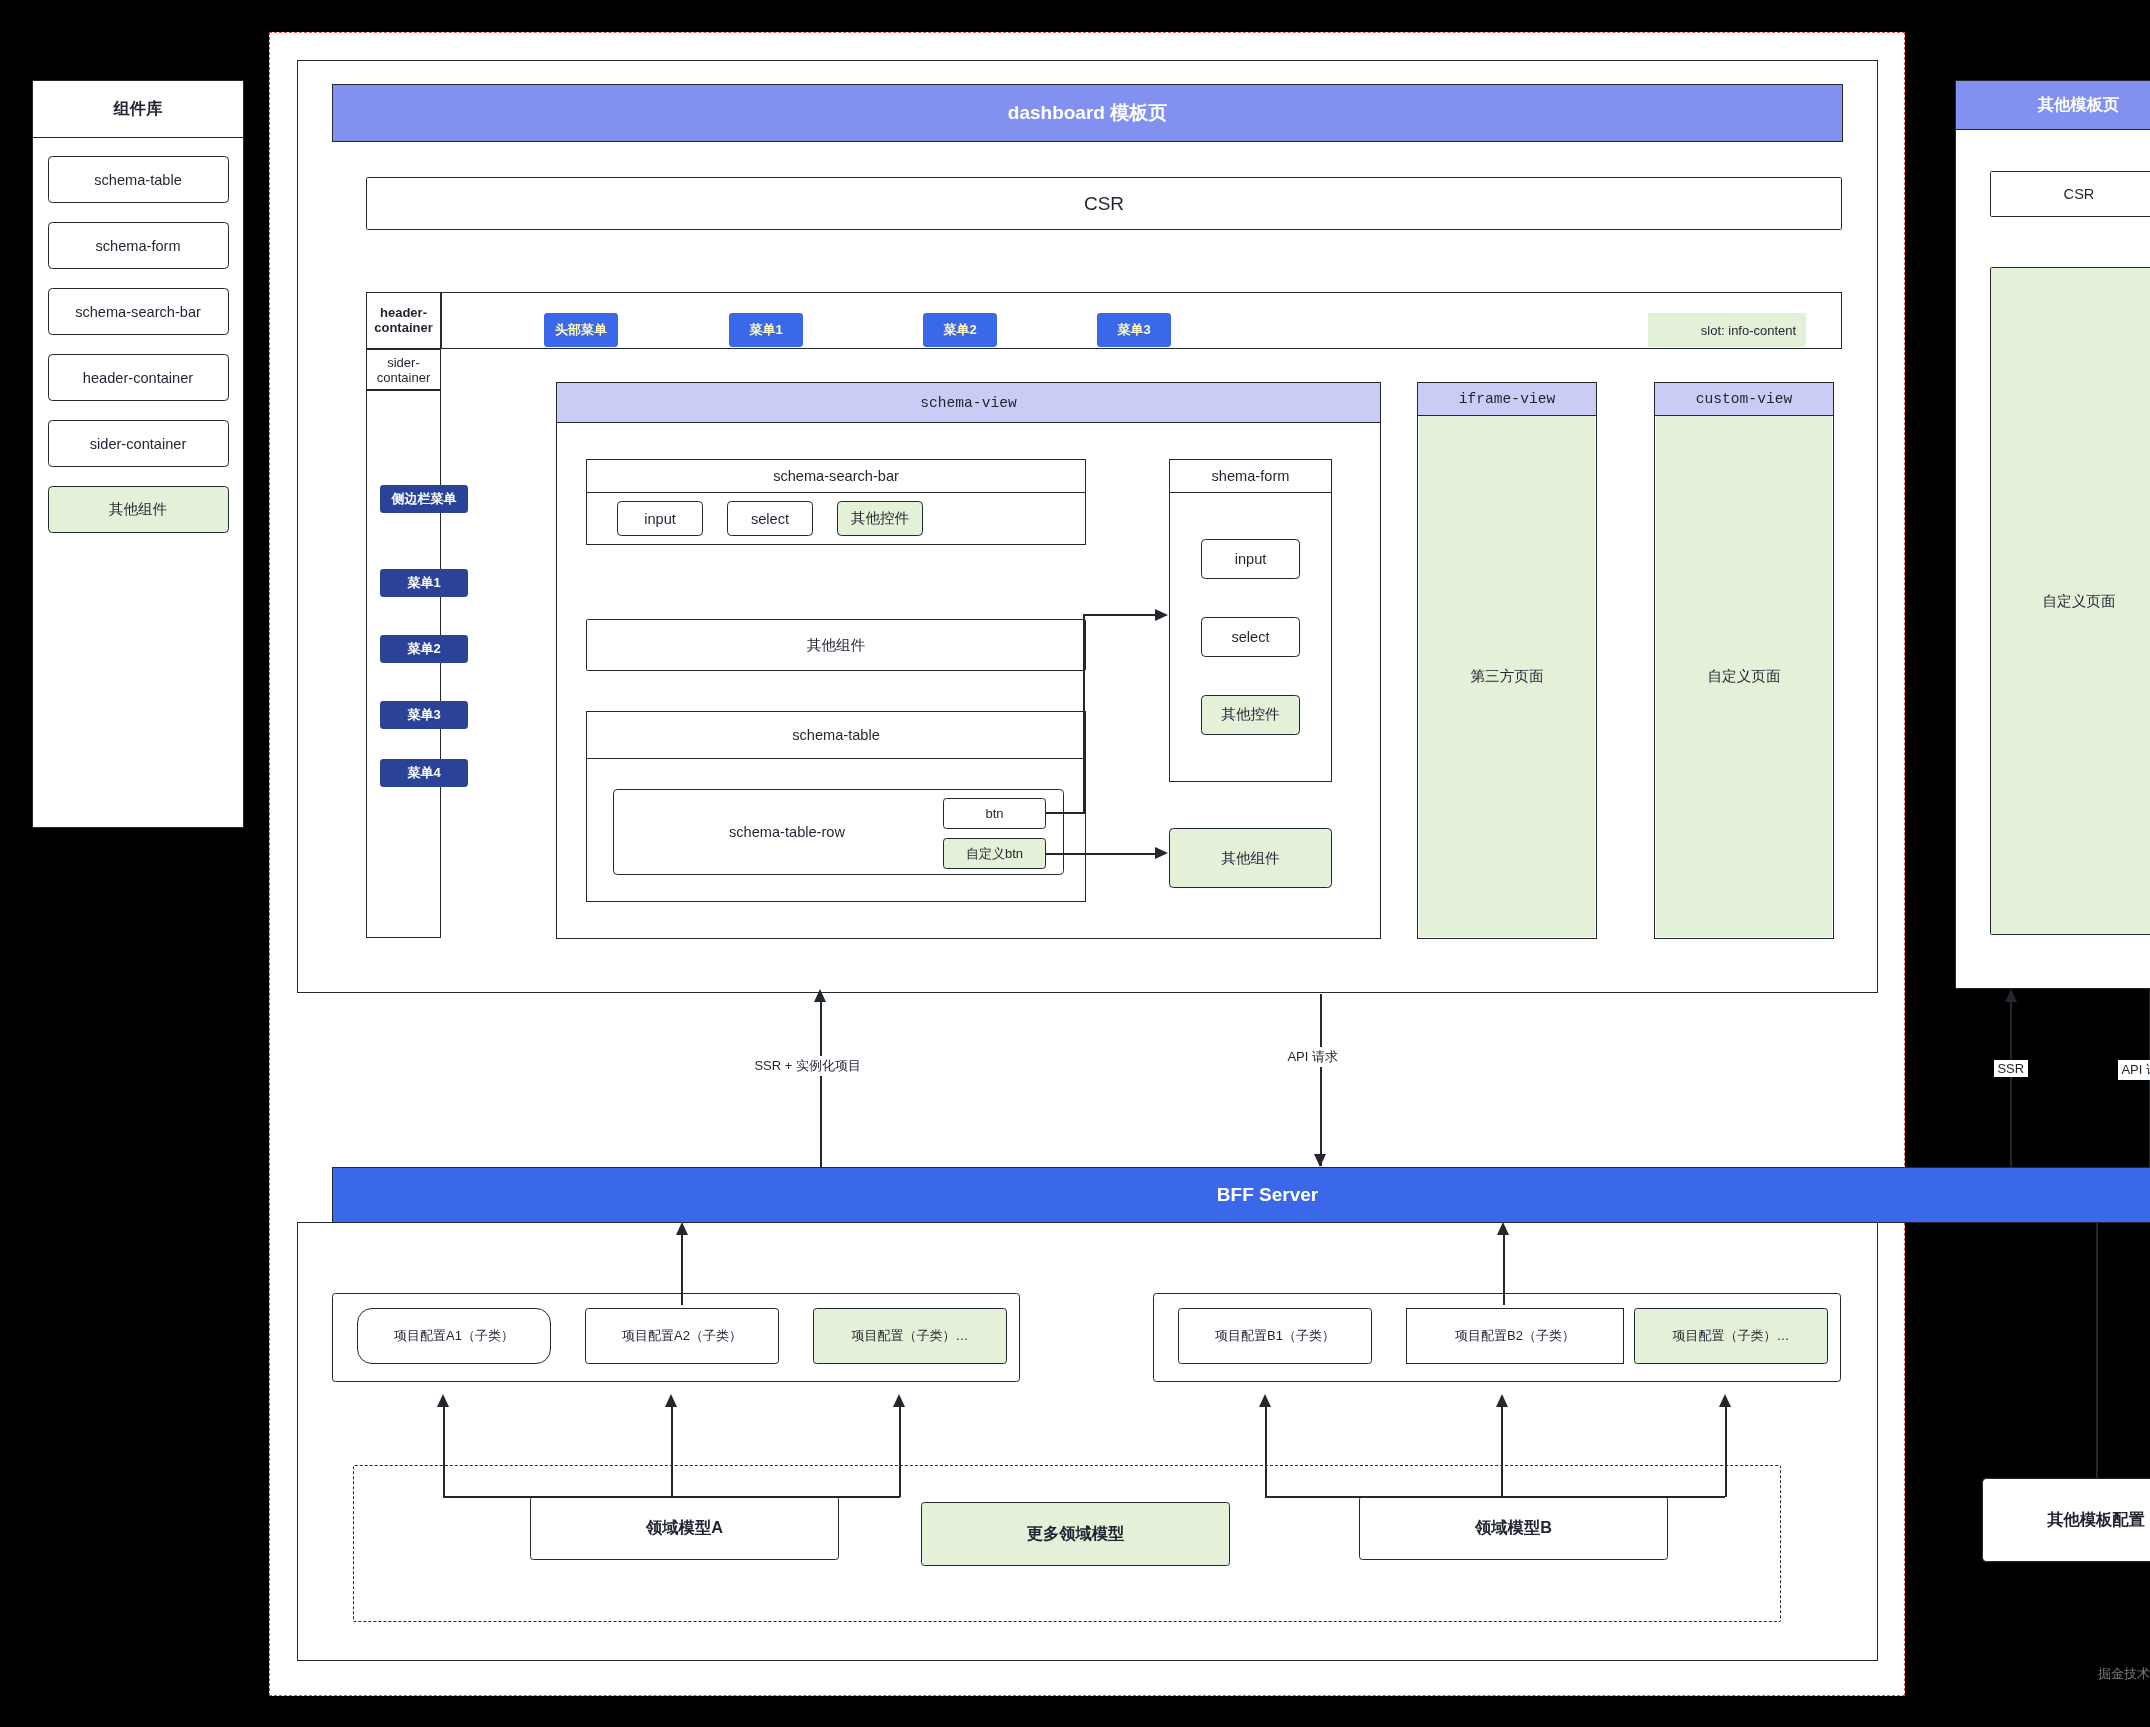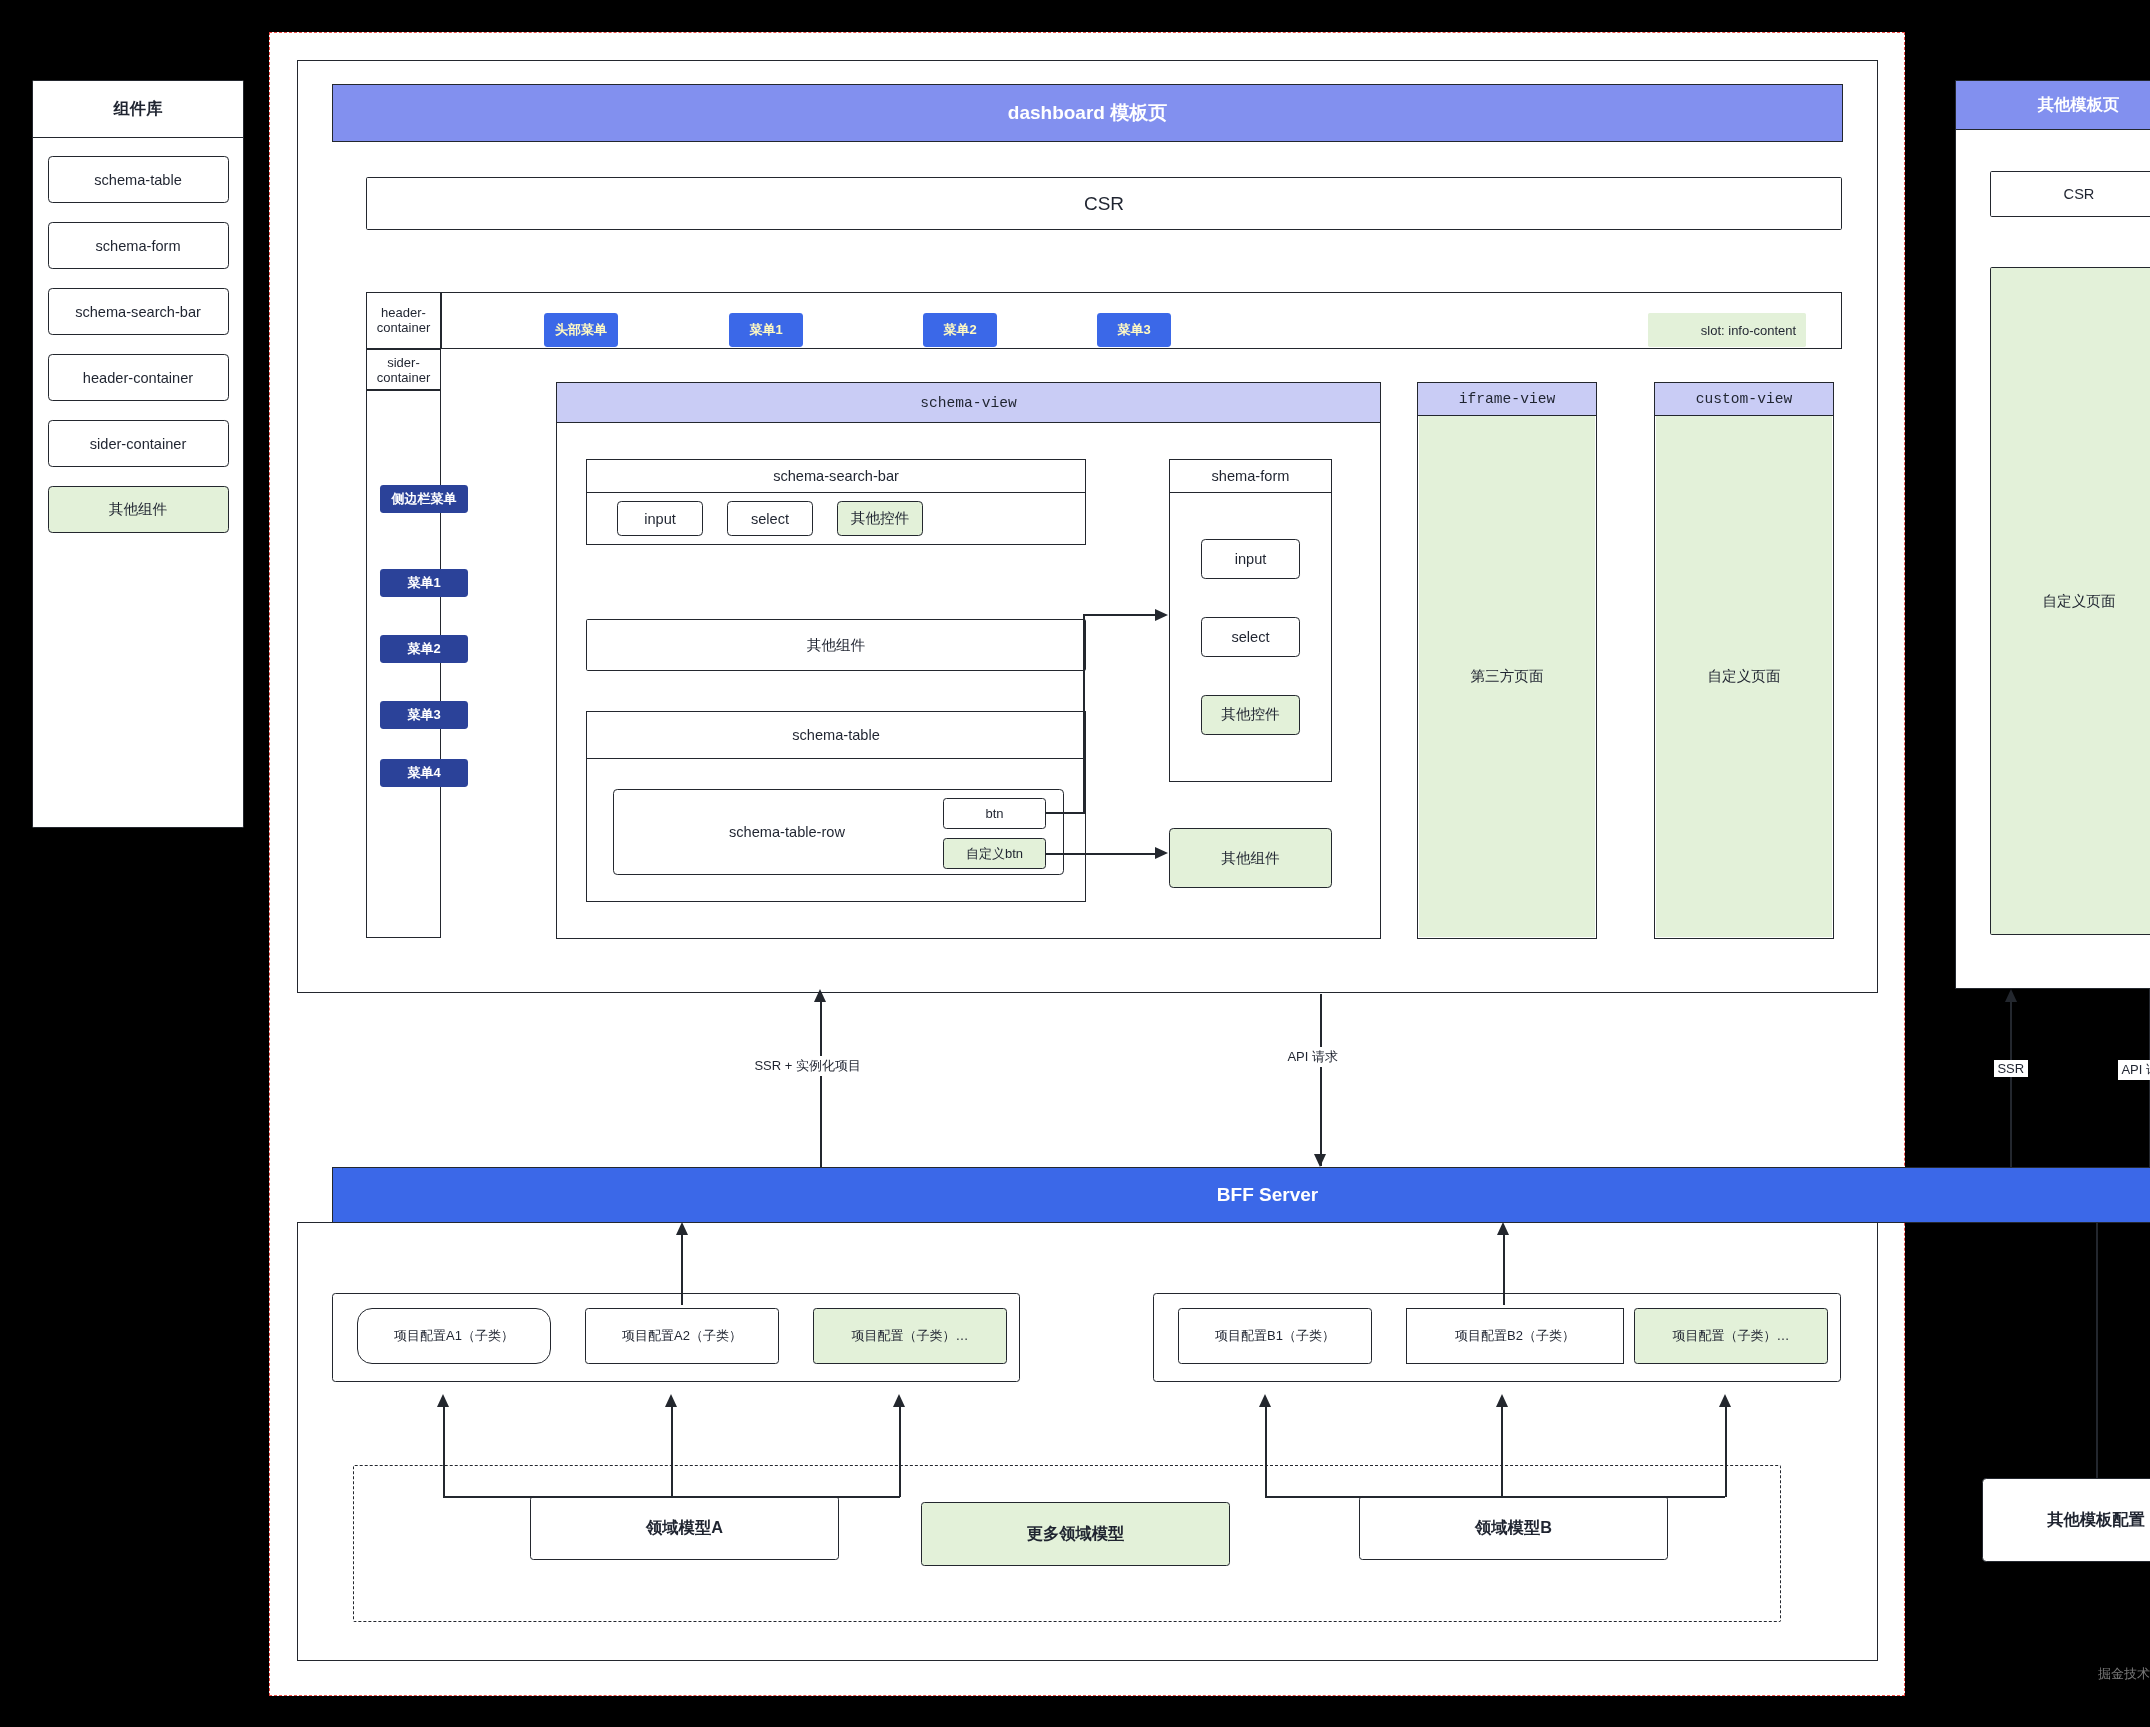--- a/index.html
+++ b/index.html
@@ -112,21 +112,21 @@
   <div class="abs plain-white" style="left:297px;top:60px;width:1581px;height:933px;border:1.7px solid #23272e;"></div>
 
   <div class="abs purple-hdr t-xl" style="left:332px;top:84px;width:1511px;height:58px;">
     <span>dashboard 模板页</span>
   </div>
 
   <div class="abs box t-xl" style="left:366px;top:177px;width:1476px;height:53px;border-radius:1.7px;">
     <span>CSR</span>
   </div>
 
-  <div class="abs box sq" style="left:366px;top:292px;width:75px;height:57px;border-radius:0;flex-direction:column;">
+  <div class="abs box sq" style="left:366px;top:292px;width:75px;height:57px;border-radius:0;flex-direction:column;font-weight:bold;">
     <span class="t-sm" style="white-space:pre-line;line-height:1.15;">header-
 container</span>
   </div>
   <div class="abs box sq" style="left:441px;top:292px;width:1401px;height:57px;border-radius:0;justify-content:flex-start;"></div>
   <div class="abs blue-btn t-sm" style="left:544px;top:313px;width:74px;height:34px;">
     <span>头部菜单</span>
   </div>
   <div class="abs blue-btn t-sm" style="left:729px;top:313px;width:74px;height:34px;">
     <span>菜单1</span>
   </div>

